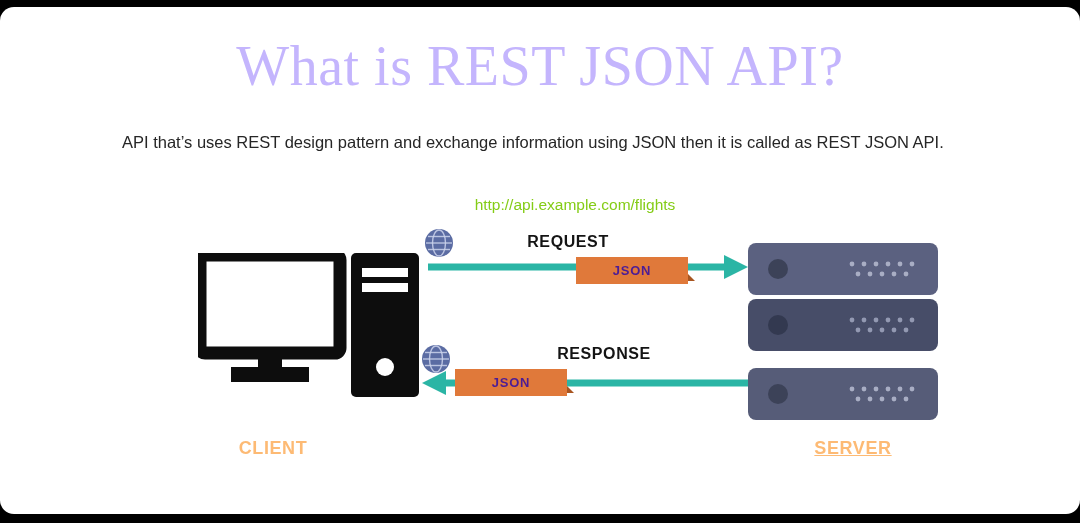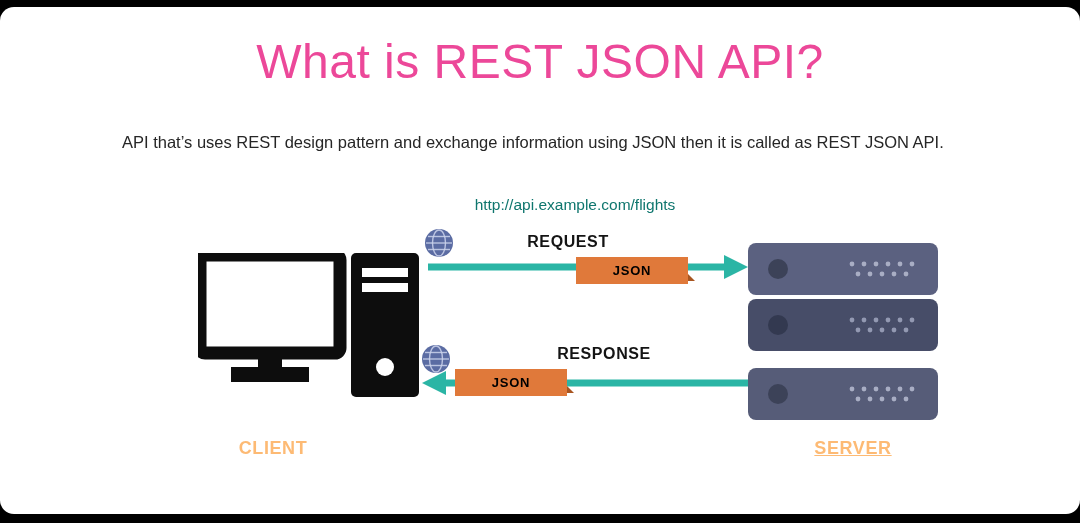--- a/index.html
+++ b/index.html
@@ -19,42 +19,43 @@
     left: 0; right: 0;
     top: 7px; bottom: 9px;
     background: #ffffff;
     border-radius: 14px;
   }
   .title {
     position: absolute;
     left: 0; right: 0;
     top: 34px;
     text-align: center;
-    font-size: 48px;
+    font-size: 56px;
     font-weight: 400;
-    color: #ec4899;
+    color: #c4b5fd;
     letter-spacing: 0.5px;
+    font-family: Liberation Serif, serif;
   }
   .description {
     position: absolute;
     left: 122px;
     top: 130px;
     width: 838px;
     font-size: 16.5px;
     line-height: 1.55;
     color: #262626;
   }
   .url {
     position: absolute;
     left: 150px;
     top: 196px;
     width: 850px;
     text-align: center;
     font-size: 15.5px;
-    color: #0f766e;
+    color: #84cc16;
   }
   .flow-label {
     position: absolute;
     font-size: 16px;
     font-weight: 700;
     color: #141414;
     letter-spacing: 0.6px;
     text-align: center;
     width: 200px;
   }
@@ -63,21 +64,21 @@
   .arrow {
     position: absolute;
   }
   .arrow.request  { left: 428px; top: 252px; }
   .arrow.response { left: 422px; top: 368px; }
   .json-badge {
     position: absolute;
     width: 112px;
     height: 27px;
     background: #e0793a;
-    color: #000000;
+    color: #4c1d95;
     font-size: 13px;
     font-weight: 700;
     letter-spacing: 0.8px;
     display: flex;
     align-items: center;
     justify-content: center;
     z-index: 5;
   }
   .json-badge.request  { left: 576px; top: 257px; }
   .json-badge.response { left: 455px; top: 369px; }

